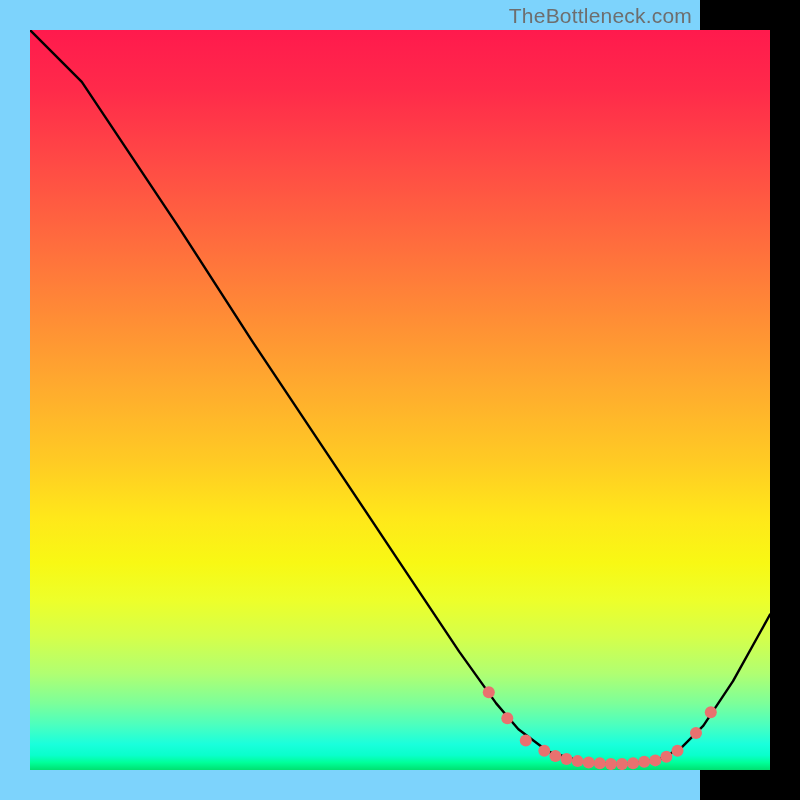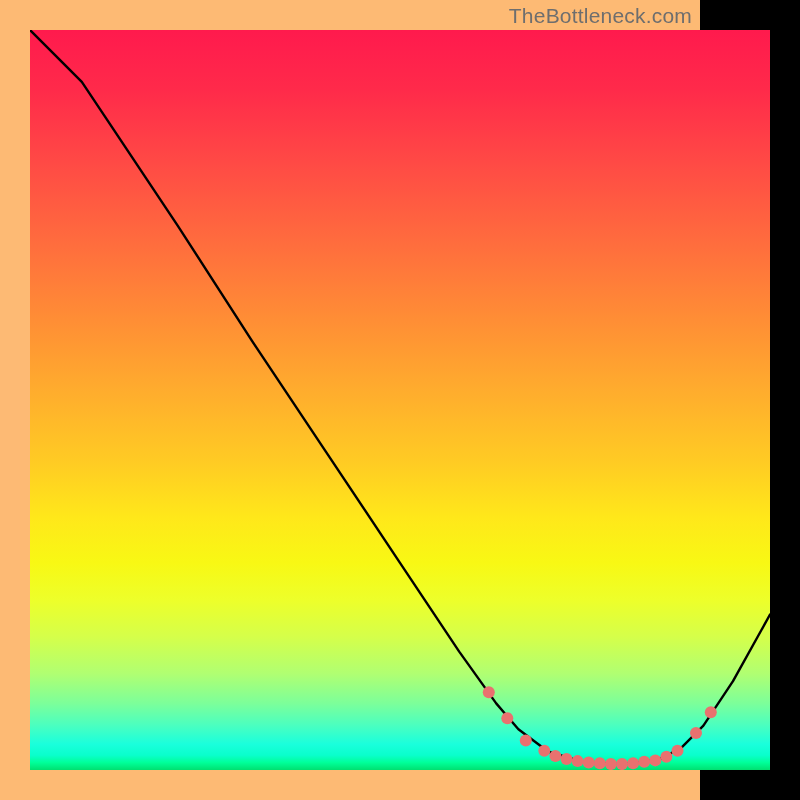--- a/index.html
+++ b/index.html
@@ -1,21 +1,21 @@
 <!DOCTYPE html>
 <html><head>
 <meta charset="utf-8">
 <style>
   * { margin: 0; padding: 0; box-sizing: border-box; }
   html, body { width: 800px; height: 800px; overflow: hidden; background: #000; }
   .chart-container {
     position: relative;
     width: 700px;
     height: 800px;
-    background: #fdba74;
+    background: #7dd3fc;
   }
   .plot-area {
     position: absolute;
     left: 30px;
     top: 30px;
     width: 740px;
     height: 740px;
     background: linear-gradient(to bottom,
       #ff1a4d 0%,
       #ff2a4a 8%,

